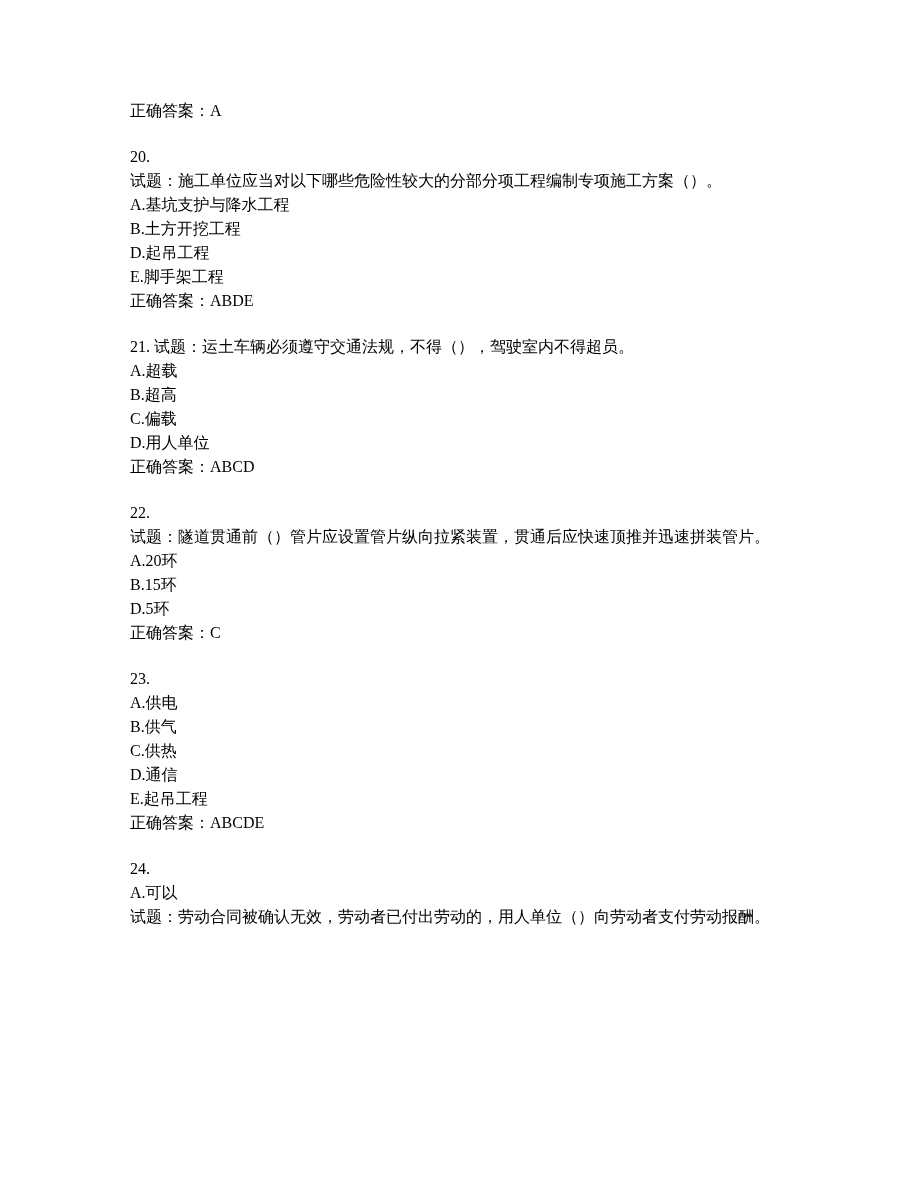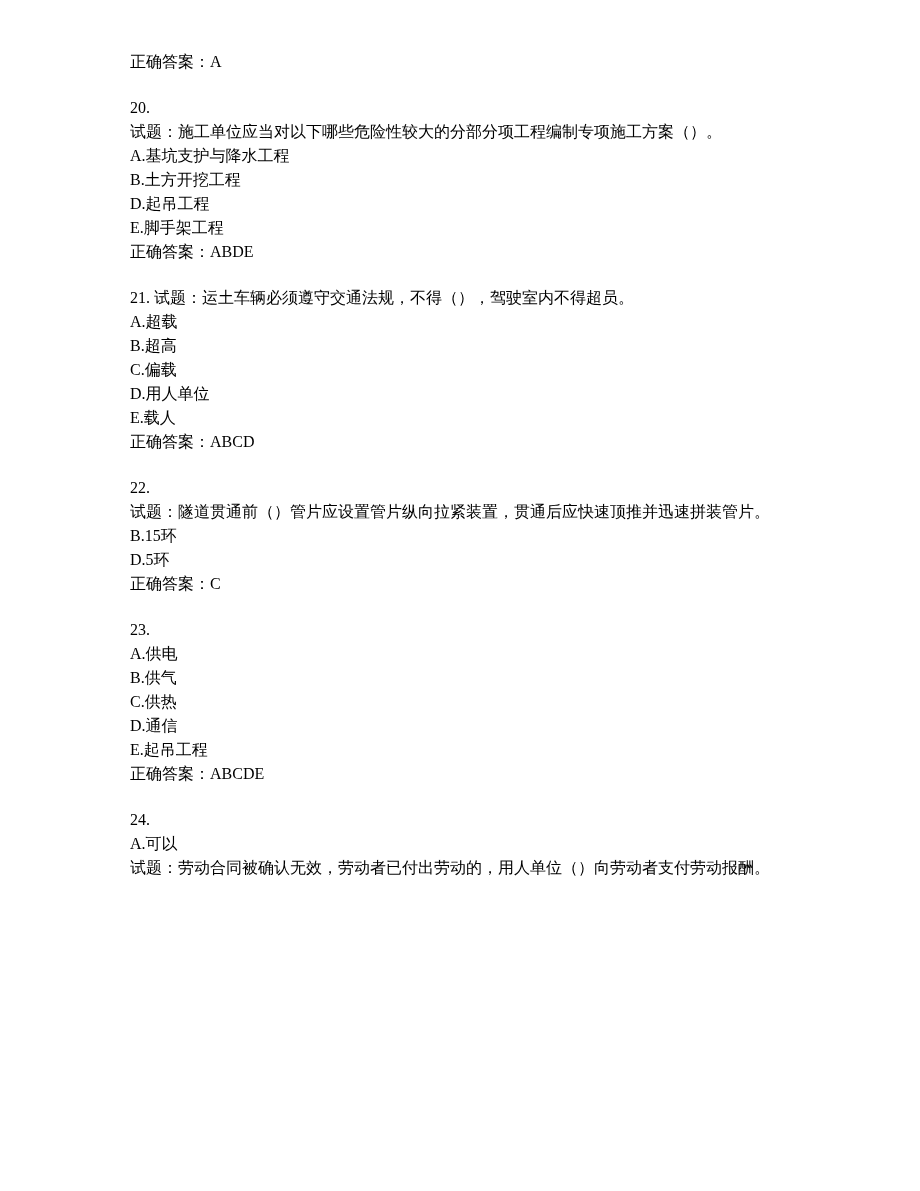--- a/index.html
+++ b/index.html
@@ -7,21 +7,21 @@
     padding: 0;
     background: #ffffff;
     font-family: "SimSun", "宋体", serif;
     font-size: 16px;
     color: #000000;
     line-height: 1.5;
   }
   .page {
     width: 920px;
     min-height: 1191px;
-    padding: 50px 130px 80px 130px;
+    padding: 99px 130px 80px 130px;
     box-sizing: border-box;
   }
   .block {
     margin-bottom: 22px;
   }
   .line {
     display: block;
   }
 </style>
 </head>
@@ -45,27 +45,27 @@
 
   <div class="block">
     <span class="line">
       <span>21.</span>
       <span>试题：运土车辆必须遵守交通法规，不得（），驾驶室内不得超员。</span>
     </span>
     <span class="line">A.超载</span>
     <span class="line">B.超高</span>
     <span class="line">C.偏载</span>
     <span class="line">D.用人单位</span>
-    <span class="line">E.载人</span>
     <span class="line">正确答案：ABCD</span>
   </div>
 
   <div class="block">
     <span class="line">22.</span>
     <span class="line">试题：隧道贯通前（）管片应设置管片纵向拉紧装置，贯通后应快速顶推并迅速拼装管片。</span>
+    <span class="line">A.20环</span>
     <span class="line">B.15环</span>
     <span class="line">D.5环</span>
     <span class="line">正确答案：C</span>
   </div>
 
   <div class="block">
     <span class="line">23.</span>
     <span class="line">A.供电</span>
     <span class="line">B.供气</span>
     <span class="line">C.供热</span>

